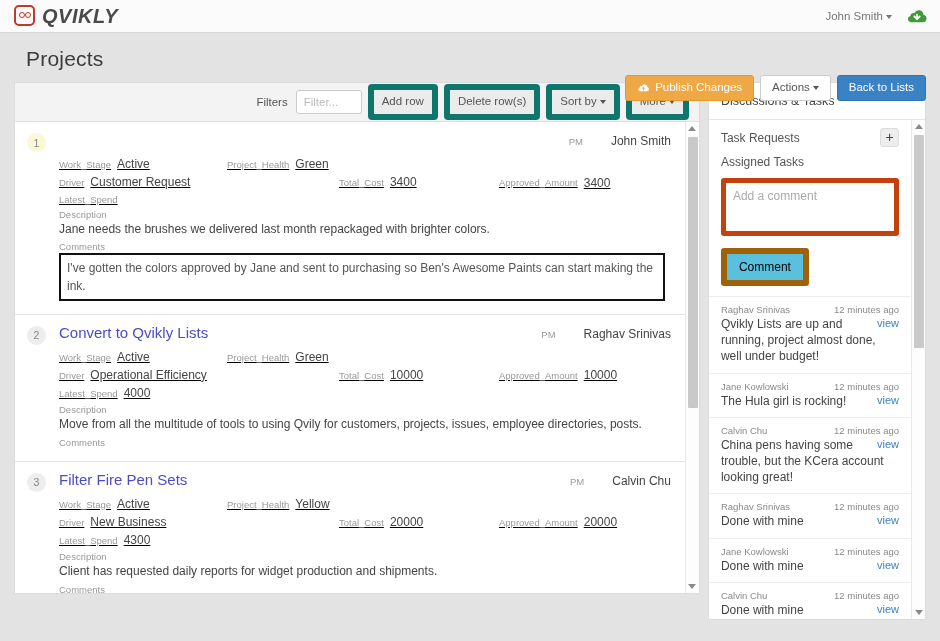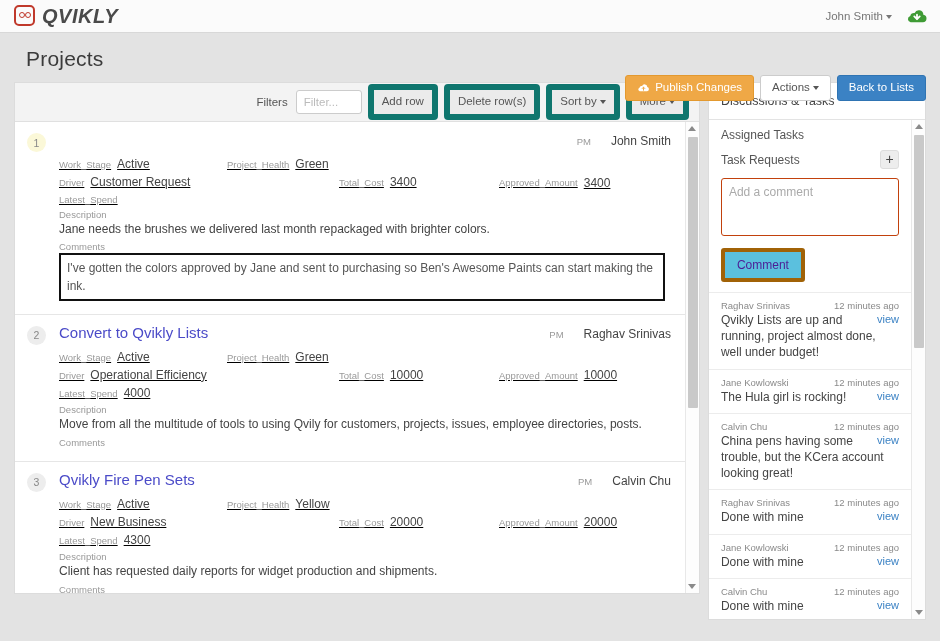--- a/index.html
+++ b/index.html
@@ -130,21 +130,21 @@
     display: flex; align-items: center; justify-content: center;
     flex: 0 0 auto; margin-top: 2px;
   }
   .badge-yellow { background: #fbf8d8; }
   .badge-grey { background: #ededed; }
   .row-title {
     font-size: 15px; color: #4b4bc8; margin-left: 13px;
     cursor: pointer; line-height: 1.25;
   }
   .pm-block {
-    margin-left: auto; display: flex; align-items: baseline; gap: 14px;
+    margin-left: auto; display: flex; align-items: baseline; gap: 22px;
     padding-top: 3px;
   }
 
   .fields { margin-left: 32px; margin-top: 5px; }
   .fline { display: flex; align-items: baseline; margin-bottom: 4px; text-decoration: underline; }
   .lbl { font-size: 9.5px; color: #999; white-space: nowrap; }
   .val { font-size: 12px; color: #444; margin-left: 6px; white-space: nowrap; }
   .f-stage { width: 168px; display: flex; align-items: baseline; }
   .f-health { display: flex; align-items: baseline; }
   .f-driver { width: 280px; display: flex; align-items: baseline; }
@@ -201,28 +201,28 @@
   .sb-link { font-size: 12px; color: #555; cursor: pointer; }
   .plus-btn {
     margin-left: auto; width: 19px; height: 19px;
     background: #ededed; border: 1px solid #ddd; border-radius: 3px;
     color: #444; font-size: 14px; line-height: 16px; text-align: center;
     cursor: pointer;
   }
   .composer { padding: 9px 12px 0 12px; }
   .composer textarea {
     width: 100%; height: 58px; resize: none;
-    border: 1px solid #c2410c; border-radius: 3px;
+    border: 5px solid #c2410c; border-radius: 3px;
     font-size: 12px; color: #555; padding: 6px 7px;
     font-family: inherit;
   }
   .composer textarea::placeholder { color: #aaa; }
   .btn-comment {
-    margin: 8px 0 10px 0; background: #5bc0de; color: #4c1d95;
-    border: 4px solid #a16207; border-radius: 3px;
+    margin: 8px 0 10px 0; background: #5bc0de; color: #000000;
+    border: 6px solid #a16207; border-radius: 3px;
     font-size: 12px; padding: 6px 12px; cursor: pointer;
   }
   .cmt {
     padding: 7px 12px 8px 12px;
     border-top: 1px solid #ececec;
   }
   .cmt-top { display: flex; align-items: baseline; }
   .cmt-author { font-size: 9.5px; color: #8a8a8a; }
   .cmt-time { margin-left: auto; font-size: 9.5px; color: #8a8a8a; }
   .cmt-body {
@@ -379,21 +379,21 @@
                 <span class="val">Move from all the multitude of tools to using Qvily for customers, projects, issues, employee directories, posts.</span>
               </div>
               <div class="block-field">
                 <span class="lbl">Comments</span>
               </div>
             </div>
           </div>
           <div class="row">
             <div class="row-head">
               <span class="badge badge-grey">3</span>
-              <span class="row-title">Qvikly Fire Pen Sets</span>
+              <span class="row-title">Filter Fire Pen Sets</span>
               <span class="pm-block">
                 <span class="lbl">PM</span>
                 <span class="val">Calvin Chu</span>
               </span>
             </div>
             <div class="fields">
               <div class="fline">
                 <span class="f-stage">
                   <span class="lbl">Work_Stage</span>
                   <span class="val">Active</span>
@@ -443,25 +443,25 @@
           </div>
       </div>
     </div>
   </div>
 
   <div class="sidebar">
     <div class="sb-head">Discussions &amp; Tasks</div>
     <div class="sb-body">
       <div class="sb-inner">
         <div class="sb-link-row">
-          <span class="sb-link">Assigned Tasks</span>
+          <span class="sb-link">Task Requests</span>
+          <span class="plus-btn">+</span>
         </div>
         <div class="sb-link-row">
-          <span class="sb-link">Task Requests</span>
-          <span class="plus-btn">+</span>
+          <span class="sb-link">Assigned Tasks</span>
         </div>
         <div class="composer">
           <textarea placeholder="Add a comment" style=""></textarea>
           <button class="btn-comment">Comment</button>
         </div>
         <div id="cmts-host">
             <div class="cmt">
               <div class="cmt-top">
                 <span class="cmt-author">Raghav Srinivas</span>
                 <span class="cmt-time">12 minutes ago</span>

